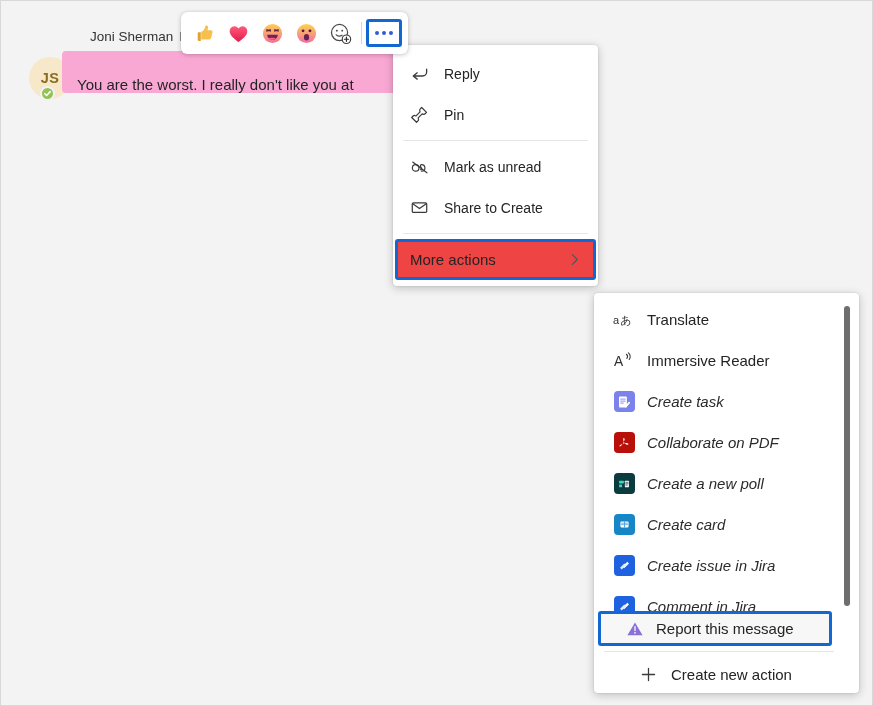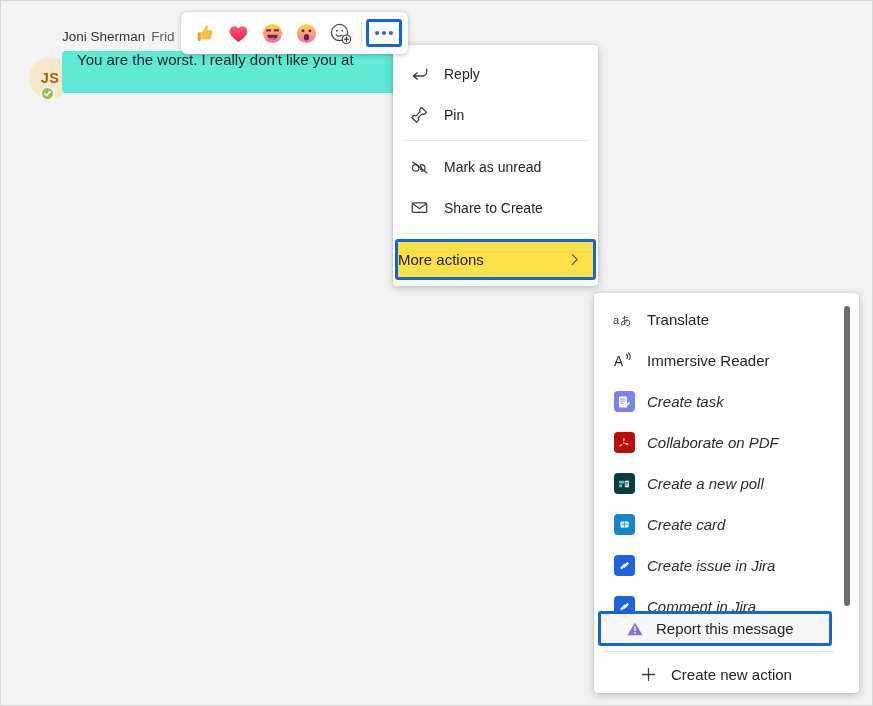--- a/index.html
+++ b/index.html
@@ -50,29 +50,29 @@
     display: flex; align-items: center; justify-content: center;
   }
   #presence-badge svg { display:block; }
   #msg-meta {
     position: absolute;
     left: 61px; top: 0px;
     font-size: 13.5px;
     color: #424242;
     white-space: nowrap;
   }
-  #msg-meta .author { color:#333; }
+  #msg-meta .author { color:#333;margin-left:28px; }
   #msg-meta .time { margin-left: 6px; color:#5a5a5a; }
   #msg-bubble {
     position: absolute;
     left: 61px; top: 22px;
     width: 340px; height: 42px;
-    background: #5eead4;
+    background: #f9a8d4;
     border-radius: 4px;
-    display: flex; align-items: flex-start;
+    display: flex; align-items: flex-end;
     padding-left: 15px;
     font-size: 15px;
     color: #242424;
     white-space: nowrap;
     overflow: hidden;
   }
 
   
   #reaction-bar {
     position: absolute;
@@ -147,25 +147,25 @@
     background: #e6e6e6;
     margin: 5px 10px 5px 10px;
   }
   
   #more-actions-wrap {
     margin: 2px 2px 0 2px;
     border: 3px solid #1267d1;
     border-radius: 3px;
     height: 41px;
     display: flex; align-items: center;
-    padding-left: 0;
+    padding-left: 12px;
     padding-right: 10px;
     font-size: 15px;
     color: #242424;
-    background: #fde047;
+    background: #ef4444;
     cursor: pointer;
     position: relative;
     z-index: 22;
   }
   #more-actions-wrap .chev {
     margin-left: auto;
     color: #555;
     display: flex; align-items: center;
   }
 

